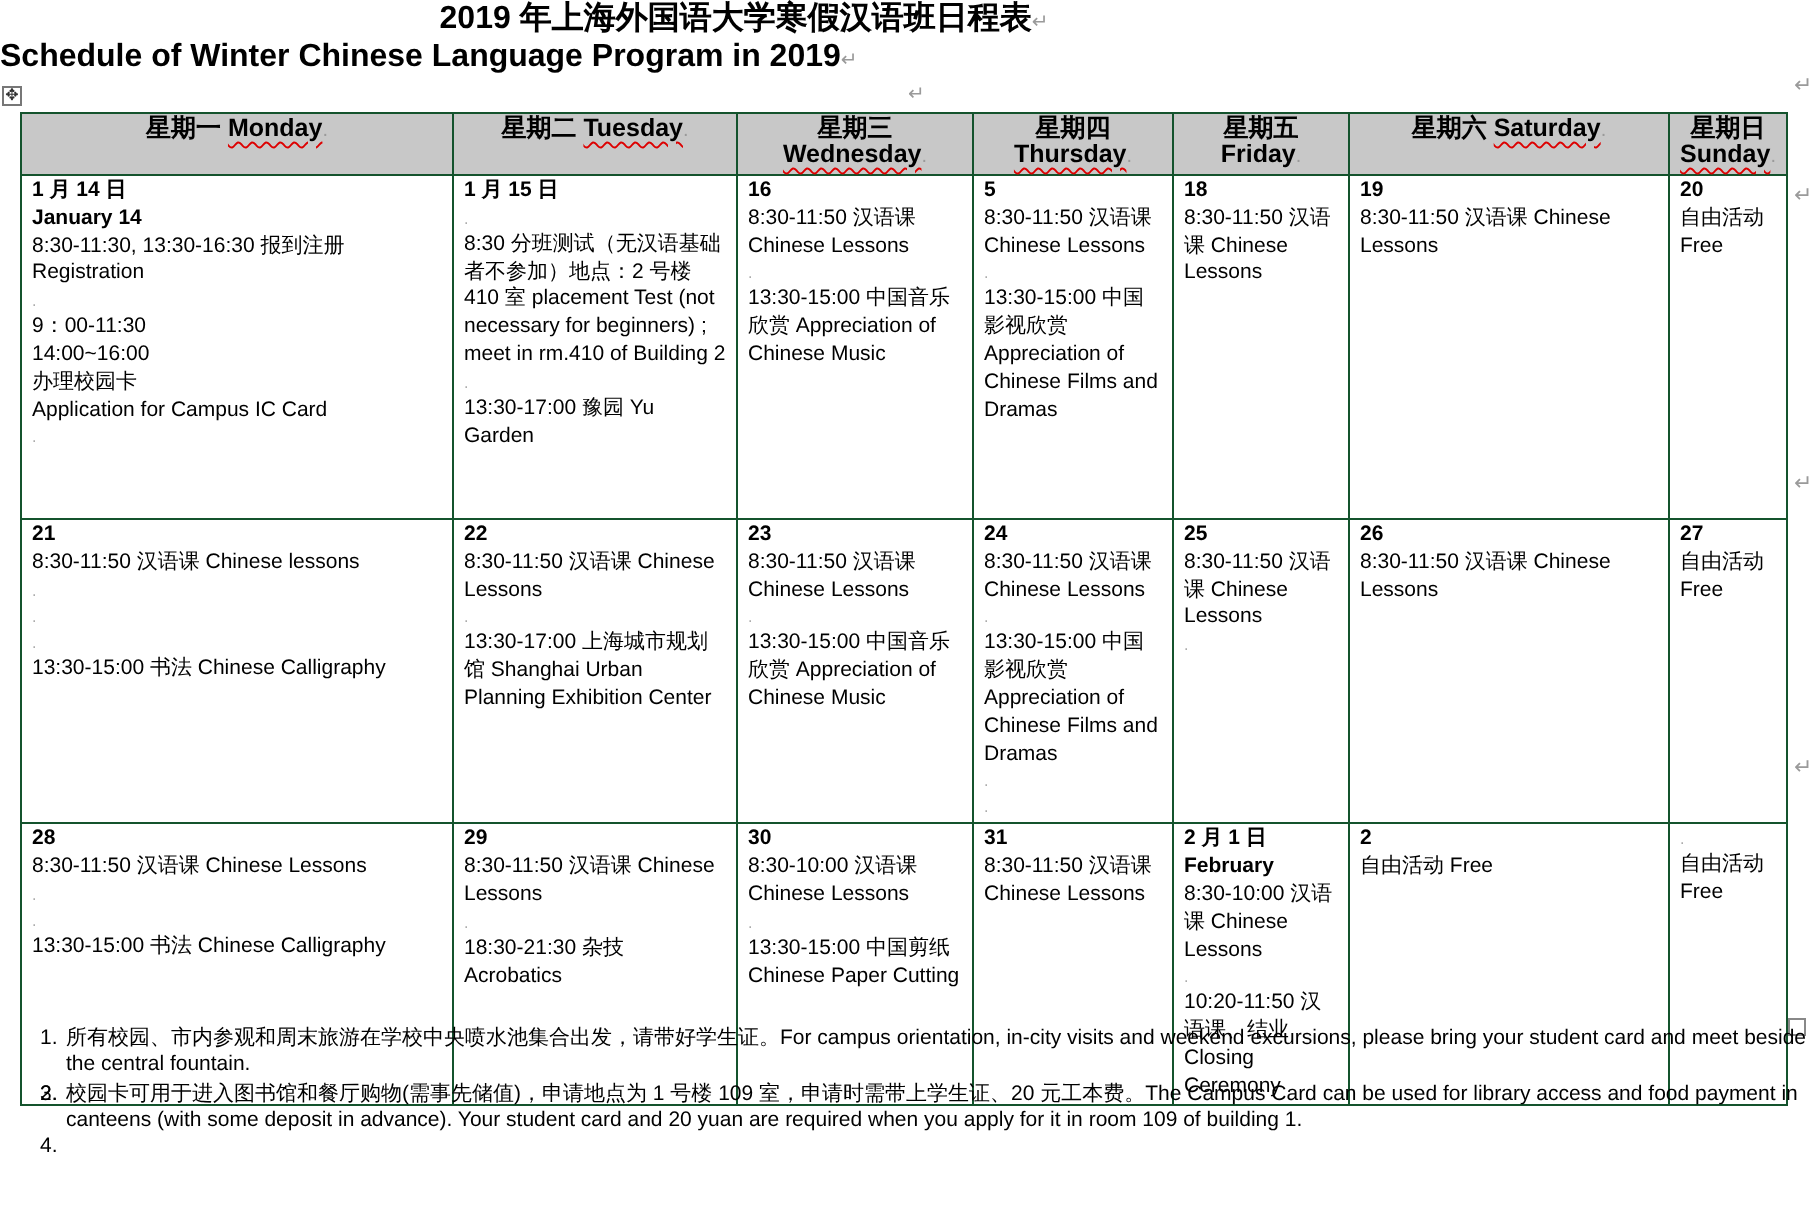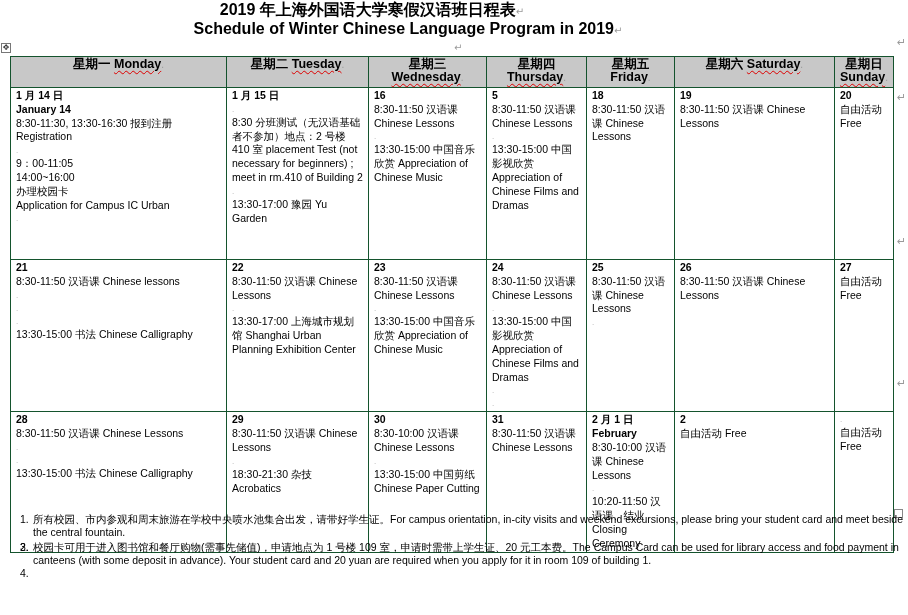--- a/index.html
+++ b/index.html
@@ -1,20 +1,20 @@
 <!DOCTYPE html>
 <html><head>
   <meta charset="utf-8">
   <style>
     html, body { margin:0; padding:0; background:#ffffff; }
     body { width:908px; height:615px; position:relative; overflow:hidden;
            font-family:"Liberation Sans","DejaVu Sans",sans-serif; color:#000; }
     .title-cn { position:absolute; left:0; width:744px; top:0; text-align:center;
                 font-size:16px; font-weight:bold; line-height:20px; }
-    .title-en { position:absolute; left:0; width:816px; top:19px; text-align:center;
+    .title-en { position:absolute; left:0; width:816px; top:19px; 
                 font-size:16px; font-weight:bold; line-height:20px; }
     .mark { color:#9a9a9a; font-weight:normal; font-size:10px; }
     .move-handle { position:absolute; left:1px; top:43px; width:8px; height:8px;
                    border:1px solid #777; font-size:8px; line-height:8px; text-align:center; color:#333; }
     .para-mark-center { position:absolute; left:454px; top:42px; color:#9a9a9a; font-size:10px; }
     table.sched { position:absolute; left:10px; top:56px; border-collapse:collapse;
                   table-layout:fixed; width:883px; }
     table.sched th, table.sched td { border:1px solid #14532d; vertical-align:top;
                   padding:1px 5px; }
     table.sched th { background:#c8c8c8; font-size:12.5px; font-weight:bold;
@@ -62,24 +62,24 @@
       </tr>
   </thead>
   <tbody id="tbody">
       <tr style="height: 172px;">
         <td>
           <span class="day line">1 月 14 日</span>
           <span class="day line">January 14</span>
           <span class="line">8:30-11:30, 13:30-16:30 报到注册</span>
           <span class="line">Registration</span>
           <span class="empty">.</span>
-          <span class="line">9：00-11:05</span>
+          <span class="line">9：00-11:30</span>
           <span class="line">14:00~16:00</span>
           <span class="line">办理校园卡</span>
-          <span class="line">Application for Campus IC Urban</span>
+          <span class="line">Application for Campus IC Card</span>
           <span class="empty">.</span>
         </td>
         <td>
           <span class="day line">1 月 15 日</span>
           <span class="empty">.</span>
           <span class="line">8:30 分班测试（无汉语基础者不参加）地点：2 号楼 410 室 placement Test (not necessary for beginners) ; meet in rm.410 of Building 2</span>
           <span class="empty">.</span>
           <span class="line">13:30-17:00 豫园 Yu Garden</span>
         </td>
         <td>

